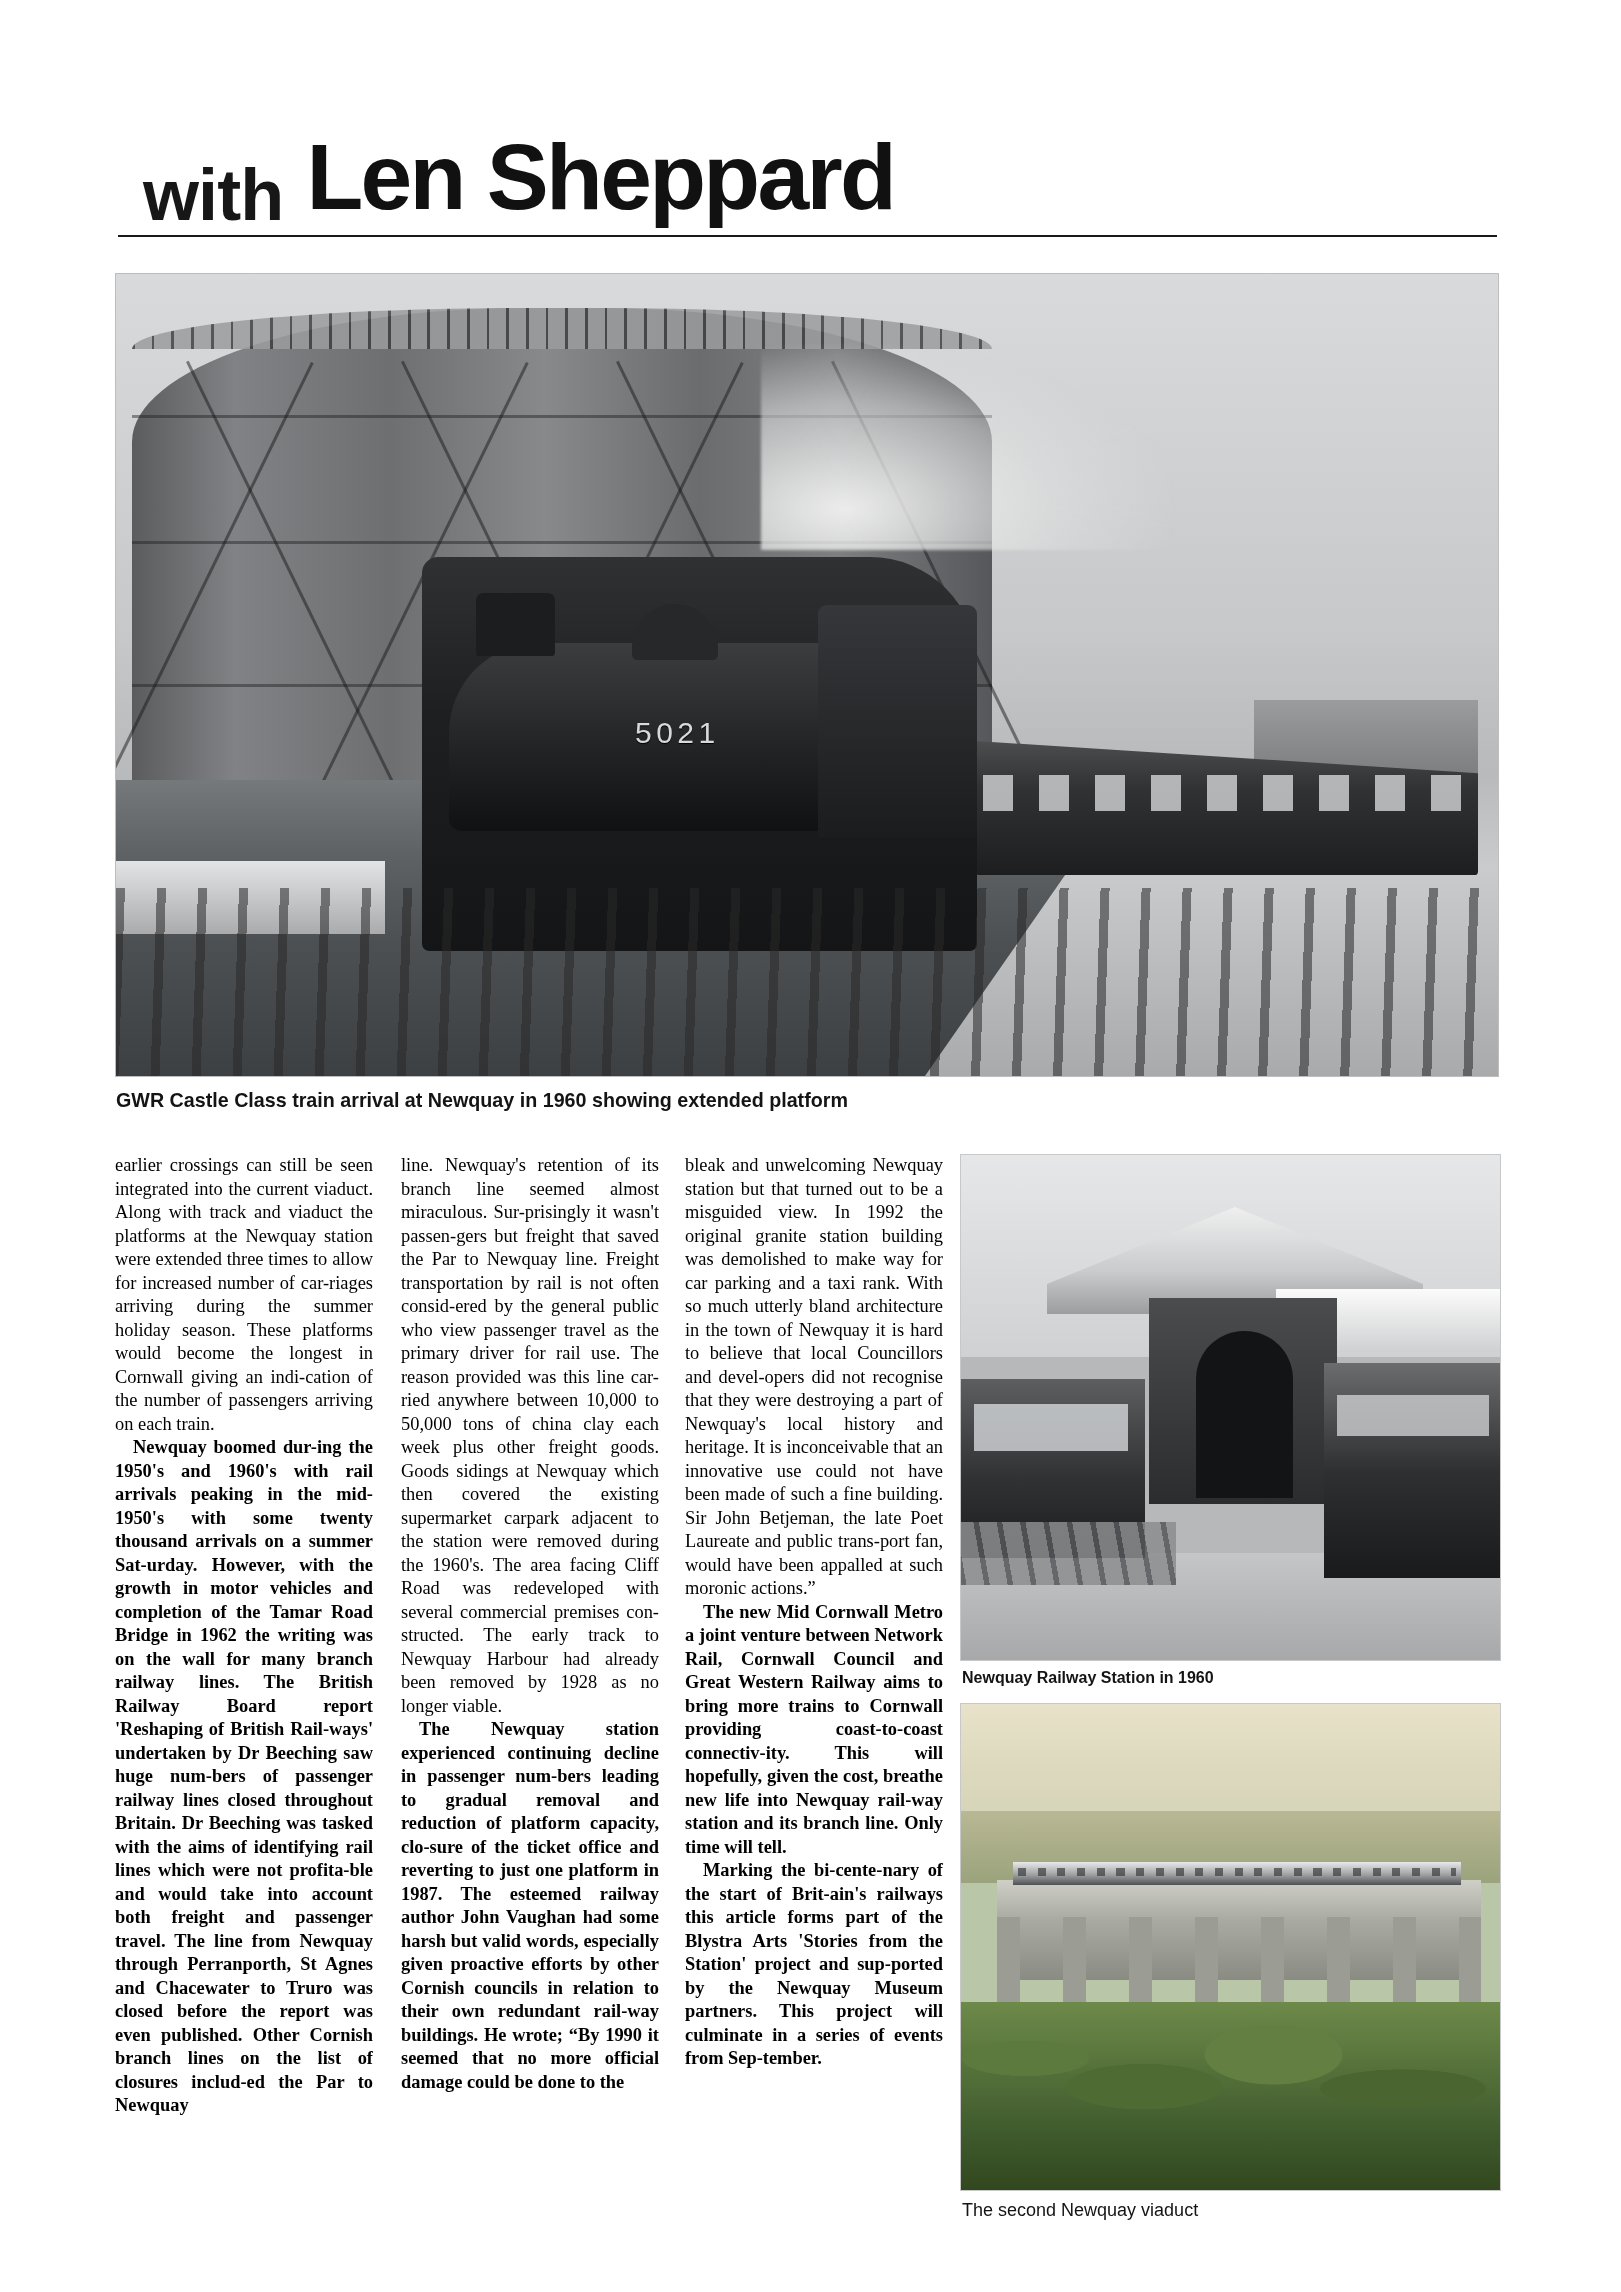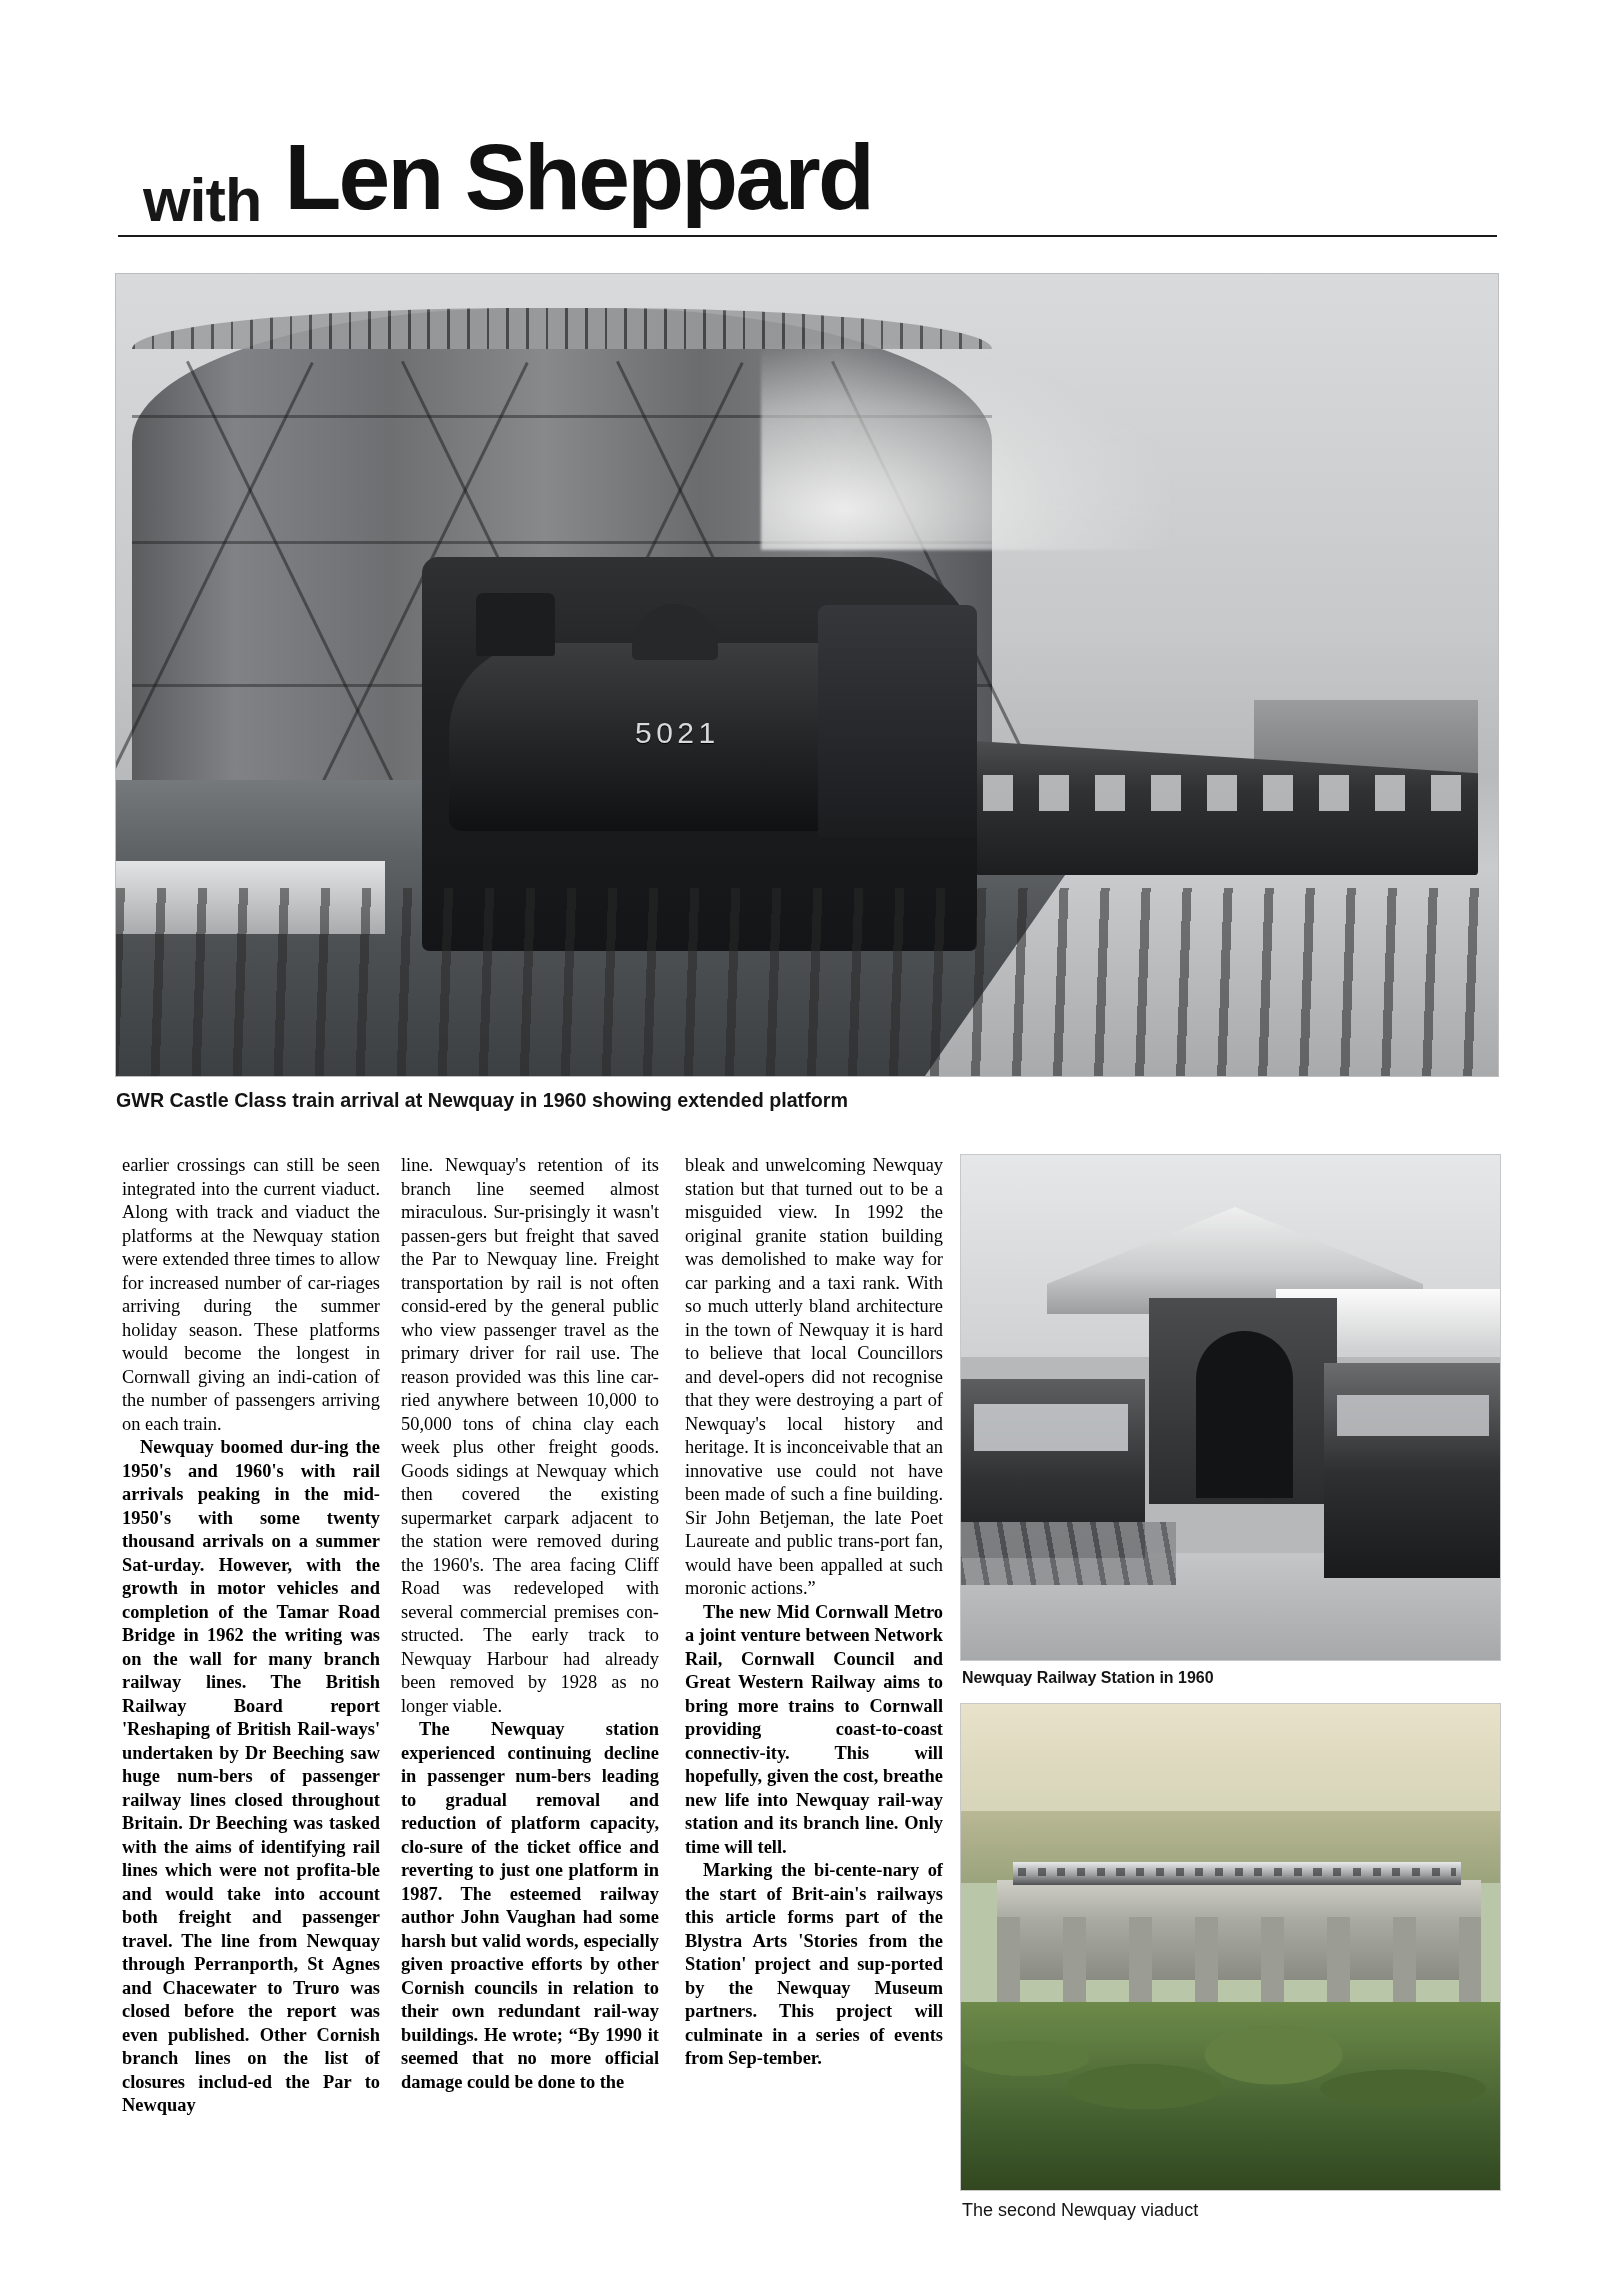--- a/index.html
+++ b/index.html
@@ -32,21 +32,21 @@
     border-bottom: 2.7px solid #1a1a1a;
     display: flex;
     align-items: flex-end;
     justify-content: flex-start;
     padding-left: 25px;
     box-sizing: border-box;
   }
   .masthead-with {
     font-family: "Liberation Sans", sans-serif;
     font-weight: 600;
-    font-size: 61px;
+    font-size: 72px;
     line-height: 0.95;
     color: #171717;
     letter-spacing: -0.9px;
     margin-right: 23px;
     padding-bottom: 5.4px;
   }
   .masthead-name {
     font-family: "Liberation Sans", sans-serif;
     font-weight: 700;
     font-size: 93px;
@@ -215,21 +215,21 @@
     width: 258px;
     font-family: "Liberation Serif", serif;
     font-size: 18.4px;
     line-height: 23.5px;
     text-align: justify;
     color: #000;
     hyphens: manual;
   }
   .col p { margin: 0; }
   .col p + p { text-indent: 18px; font-weight: bold; }
-  #col1 { left: 122px; }
+  #col1 { left: 115px; }
   #col2 { left: 401px; }
   #col3 { left: 685px; }
 
   
   .photo-station {
     position: absolute;
     left: 960px;
     top: 1154px;
     width: 541px;
     height: 507px;

